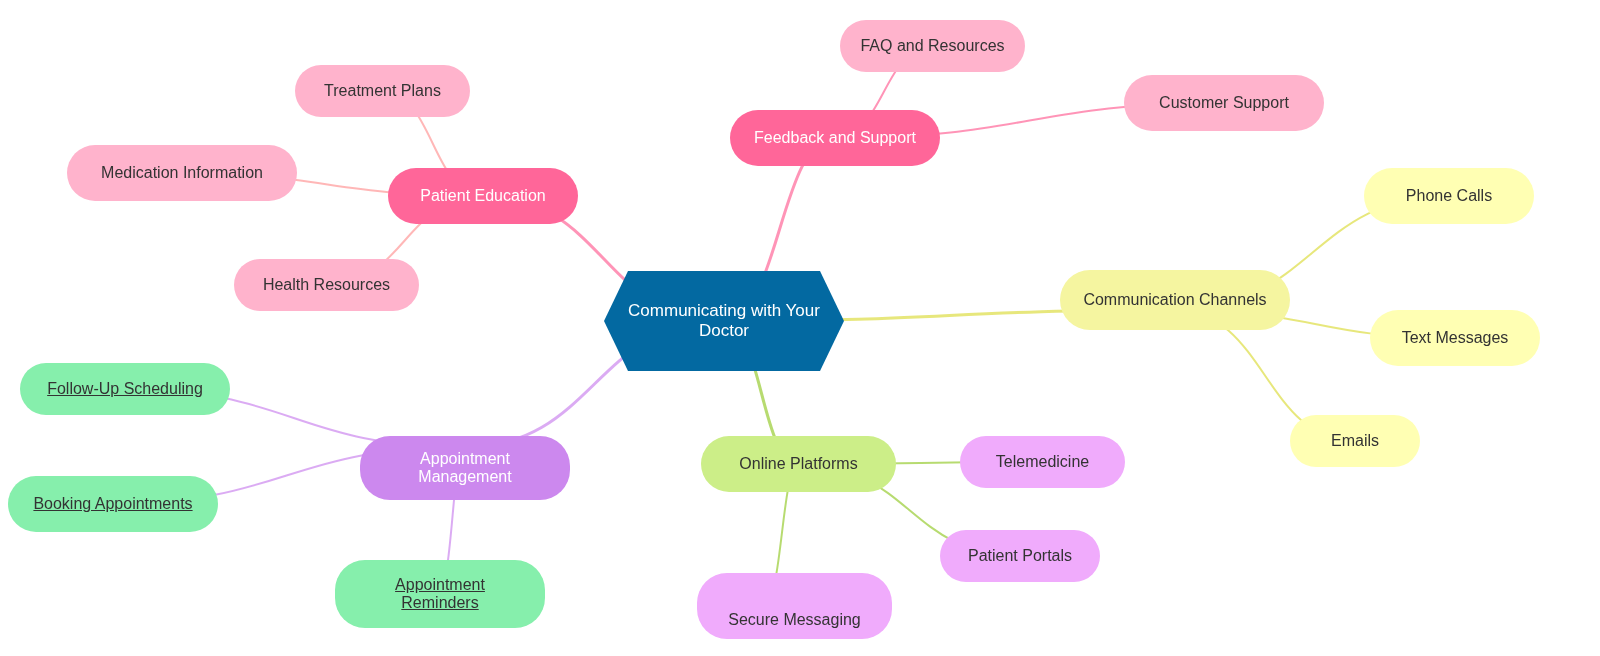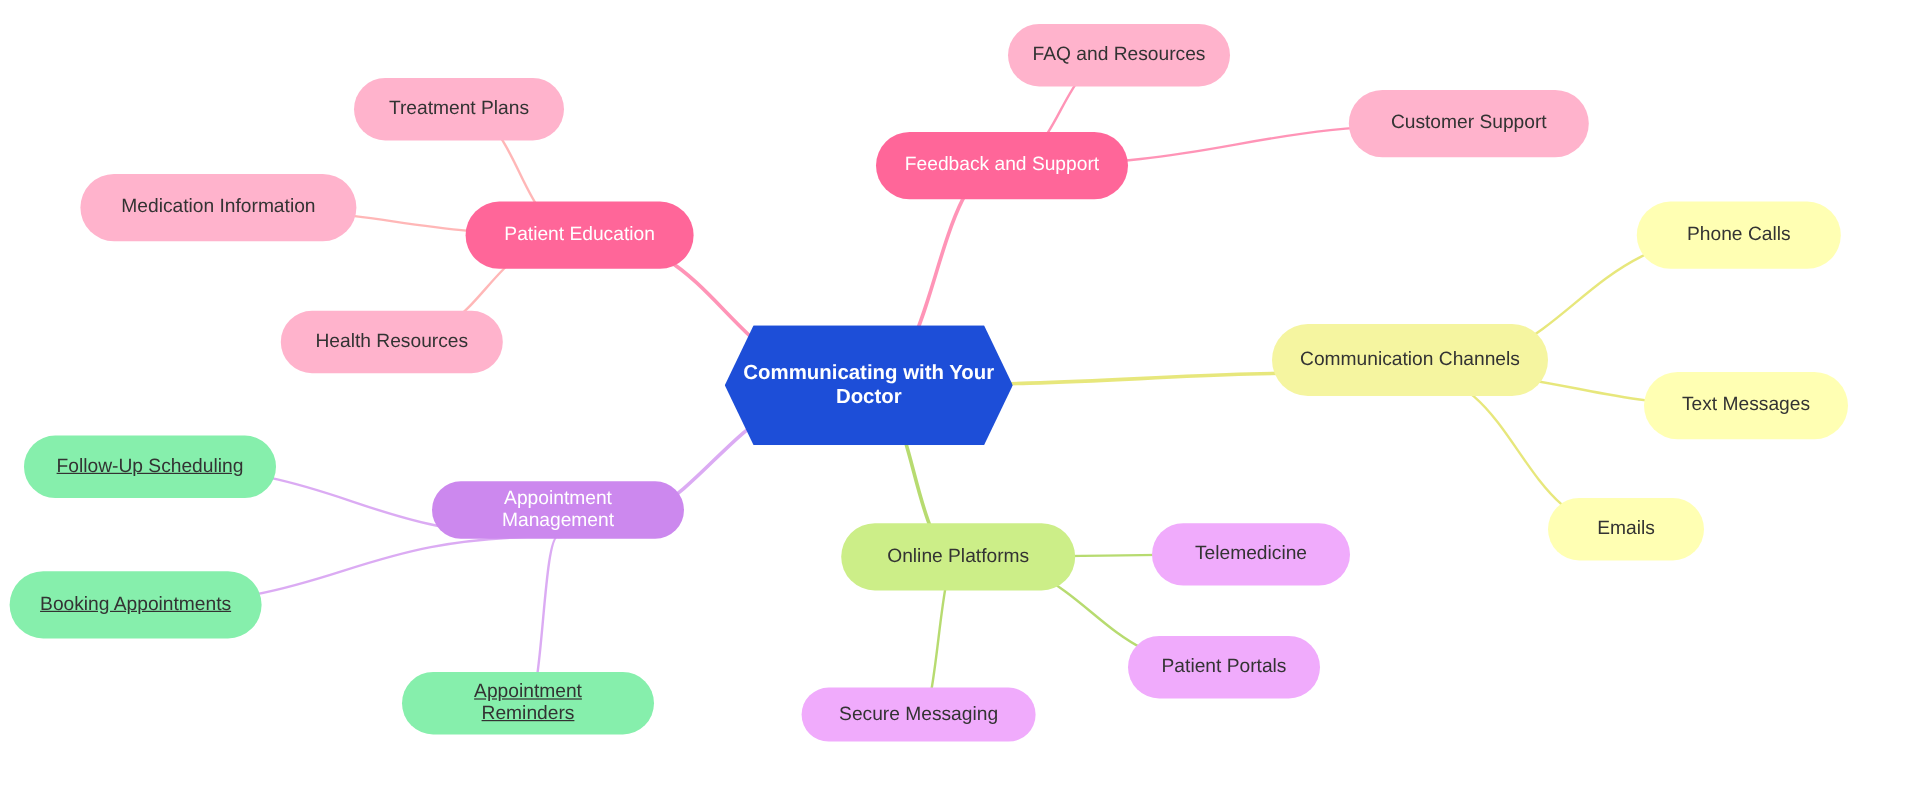--- a/index.html
+++ b/index.html
@@ -22,27 +22,27 @@
       position: absolute;
       display: flex;
       align-items: center;
       justify-content: center;
       text-align: center;
       font-size: 16px;
       font-weight: 500;
       cursor: default;
     }
     .node-center {
-      background: #1d4ed8;
+      background: #0369a1;
       color: #ffffff;
       clip-path: polygon(10% 0%, 90% 0%, 100% 50%, 90% 100%, 10% 100%, 0% 50%);
       width: 240px;
       height: 100px;
       font-size: 17px;
-      font-weight: 700;
+      font-weight: 400;
     }
     .node-pink {
       background: #ff6699;
       color: #fff;
       border-radius: 30px;
       padding: 10px 20px;
       text-align: center;
     }
     .node-lightpink {
       background: #ffb3cc;
@@ -155,43 +155,43 @@
 </div>
 
 <div class="node node-lightyellow" style="left:1370px; top:310px; width:170px; height:56px;">
   <span>Text Messages</span>
 </div>
 
 <div class="node node-lightyellow" style="left:1290px; top:415px; width:130px; height:52px;">
   <span>Emails</span>
 </div>
 
-<div class="node node-purple" style="left:360px; top:401px; width:210px; height:48px;">
+<div class="node node-purple" style="left:360px; top:436px; width:210px; height:64px;">
   <span>Appointment Management</span>
 </div>
 
 <div class="node node-lightpurple" style="left:20px; top:363px; width:210px; height:52px;">
   <span>Follow-Up Scheduling</span>
 </div>
 
 <div class="node node-lightpurple" style="left:8px; top:476px; width:210px; height:56px;">
   <span>Booking Appointments</span>
 </div>
 
-<div class="node node-lightpurple" style="left:335px; top:560px; width:210px; height:52px;">
+<div class="node node-lightpurple" style="left:335px; top:560px; width:210px; height:68px;">
   <span>Appointment Reminders</span>
 </div>
 
 <div class="node node-green" style="left:701px; top:436px; width:195px; height:56px;text-align:center;">
   <span>Online Platforms</span>
 </div>
 
 <div class="node node-lightgreen" style="left:960px; top:436px; width:165px; height:52px;">
   <span>Telemedicine</span>
 </div>
 
 <div class="node node-lightgreen" style="left:940px; top:530px; width:160px; height:52px;">
   <span>Patient Portals</span>
 </div>
 
-<div class="node node-lightgreen" style="left:668px; top:573px; width:195px; height:45px;">
+<div class="node node-lightgreen" style="left:697px; top:573px; width:195px; height:66px;align-items:flex-end;">
   <span>Secure Messaging</span>
 </div>
 
 </body></html>

